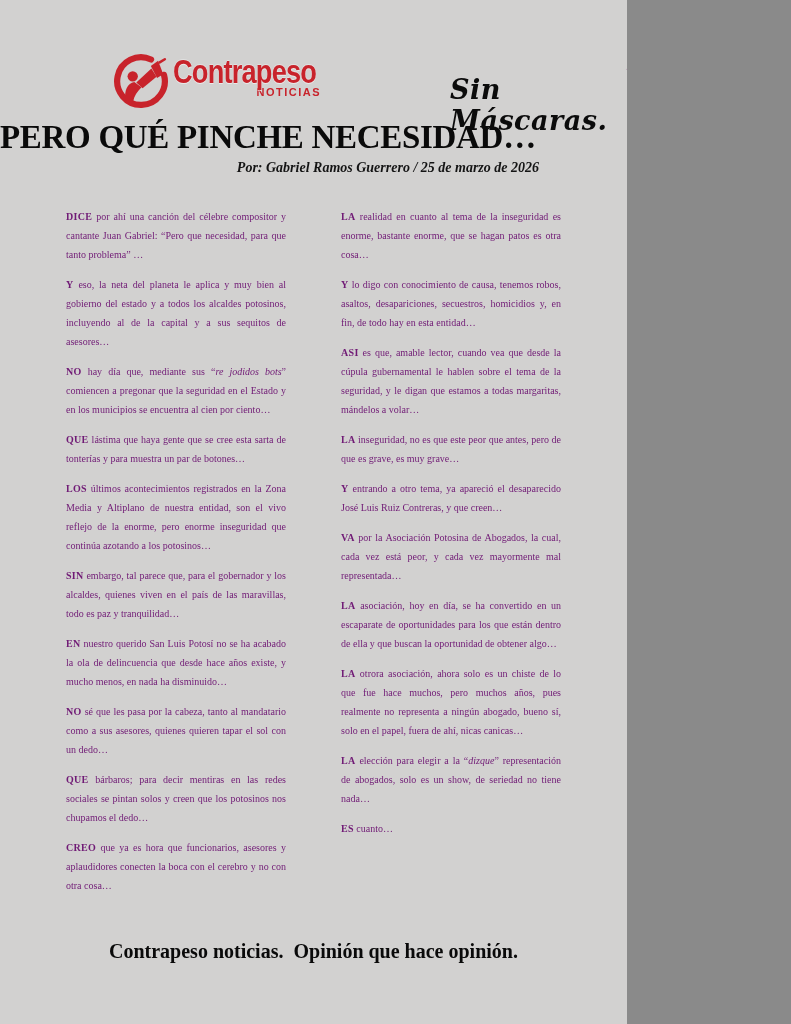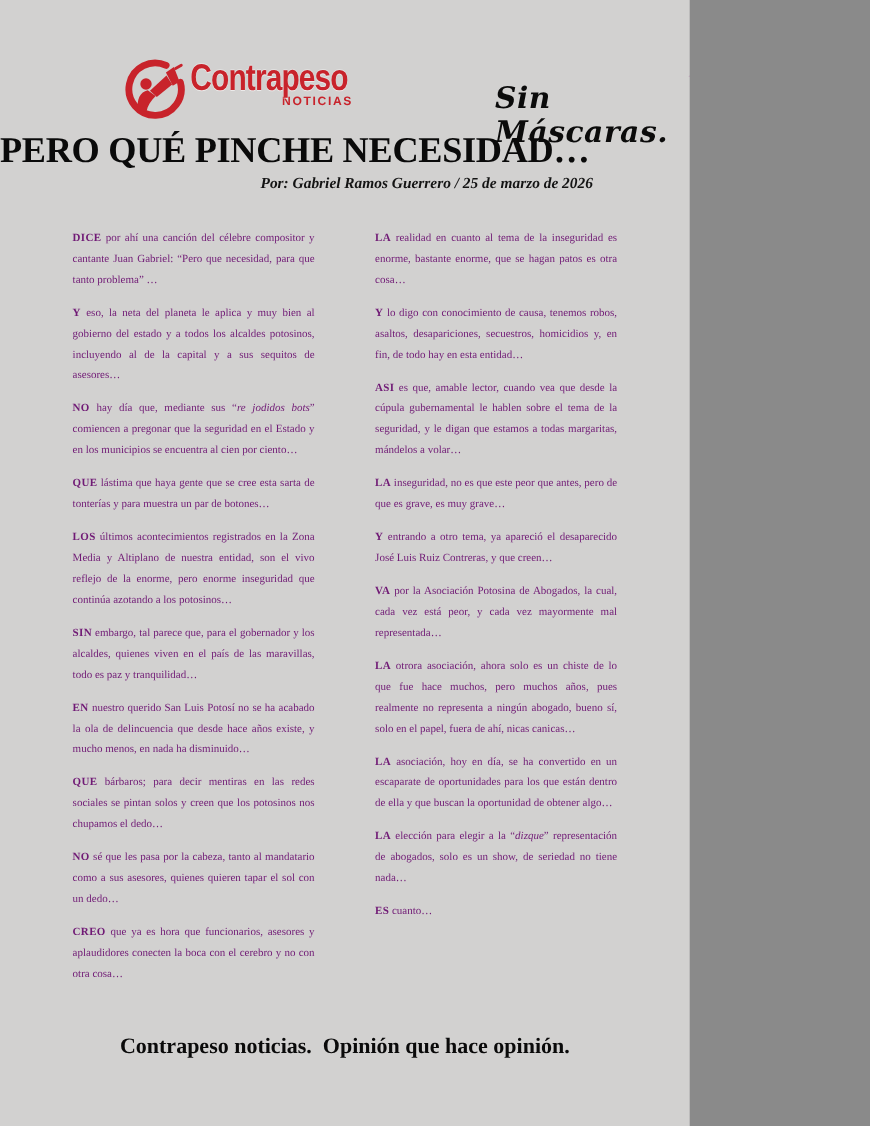--- a/index.html
+++ b/index.html
@@ -107,33 +107,33 @@
 
   <main class="columns">
     <div class="col">
         <p><span class="lead">DICE</span> <span>por ahí una canción del célebre compositor y cantante Juan Gabriel: “Pero que necesidad, para que tanto problema” …</span></p>
         <p><span class="lead">Y</span> <span>eso, la neta del planeta le aplica y muy bien al gobierno del estado y a todos los alcaldes potosinos, incluyendo al de la capital y a sus sequitos de asesores…</span></p>
         <p><span class="lead">NO</span> <span>hay día que, mediante sus “</span><em>re jodidos bots</em><span>” comiencen a pregonar que la seguridad en el Estado y en los municipios se encuentra al cien por ciento…</span></p>
         <p><span class="lead">QUE</span> <span>lástima que haya gente que se cree esta sarta de tonterías y para muestra un par de botones…</span></p>
         <p><span class="lead">LOS</span> <span>últimos acontecimientos registrados en la Zona Media y Altiplano de nuestra entidad, son el vivo reflejo de la enorme, pero enorme inseguridad que continúa azotando a los potosinos…</span></p>
         <p><span class="lead">SIN</span> <span>embargo, tal parece que, para el gobernador y los alcaldes, quienes viven en el país de las maravillas, todo es paz y tranquilidad…</span></p>
         <p><span class="lead">EN</span> <span>nuestro querido San Luis Potosí no se ha acabado la ola de delincuencia que desde hace años existe, y mucho menos, en nada ha disminuido…</span></p>
+        <p><span class="lead">NO</span> <span>sé que les pasa por la cabeza, tanto al mandatario como a sus asesores, quienes quieren tapar el sol con un dedo…</span></p>
         <p><span class="lead">QUE</span> <span>bárbaros; para decir mentiras en las redes sociales se pintan solos y creen que los potosinos nos chupamos el dedo…</span></p>
-        <p><span class="lead">NO</span> <span>sé que les pasa por la cabeza, tanto al mandatario como a sus asesores, quienes quieren tapar el sol con un dedo…</span></p>
         <p><span class="lead">CREO</span> <span>que ya es hora que funcionarios, asesores y aplaudidores conecten la boca con el cerebro y no con otra cosa…</span></p>
       </div>
     <div class="col">
         <p><span class="lead">LA</span> <span>realidad en cuanto al tema de la inseguridad es enorme, bastante enorme, que se hagan patos es otra cosa…</span></p>
         <p><span class="lead">Y</span> <span>lo digo con conocimiento de causa, tenemos robos, asaltos, desapariciones, secuestros, homicidios y, en fin, de todo hay en esta entidad…</span></p>
         <p><span class="lead">ASI</span> <span>es que, amable lector, cuando vea que desde la cúpula gubernamental le hablen sobre el tema de la seguridad, y le digan que estamos a todas margaritas, mándelos a volar…</span></p>
         <p><span class="lead">LA</span> <span>inseguridad, no es que este peor que antes, pero de que es grave, es muy grave…</span></p>
         <p><span class="lead">Y</span> <span>entrando a otro tema, ya apareció el desaparecido José Luis Ruiz Contreras, y que creen…</span></p>
         <p><span class="lead">VA</span> <span>por la Asociación Potosina de Abogados, la cual, cada vez está peor, y cada vez mayormente mal representada…</span></p>
+        <p><span class="lead">LA</span> <span>asociación, hoy en día, se ha convertido en un escaparate de oportunidades para los que están dentro de ella y que buscan la oportunidad de obtener algo…</span></p>
         <p><span class="lead">LA</span> <span>otrora asociación, ahora solo es un chiste de lo que fue hace muchos, pero muchos años, pues realmente no representa a ningún abogado, bueno sí, solo en el papel, fuera de ahí, nicas canicas…</span></p>
-        <p><span class="lead">LA</span> <span>asociación, hoy en día, se ha convertido en un escaparate de oportunidades para los que están dentro de ella y que buscan la oportunidad de obtener algo…</span></p>
         <p><span class="lead">LA</span> <span>elección para elegir a la “</span><em>dizque</em><span>” representación de abogados, solo es un show, de seriedad no tiene nada…</span></p>
         <p><span class="lead">ES</span> <span>cuanto…</span></p>
       </div>
   </main>
 
   <div class="footer-slogan">Contrapeso noticias.&nbsp; Opinión que hace opinión.</div>
 
 </div>
 
 </body></html>

